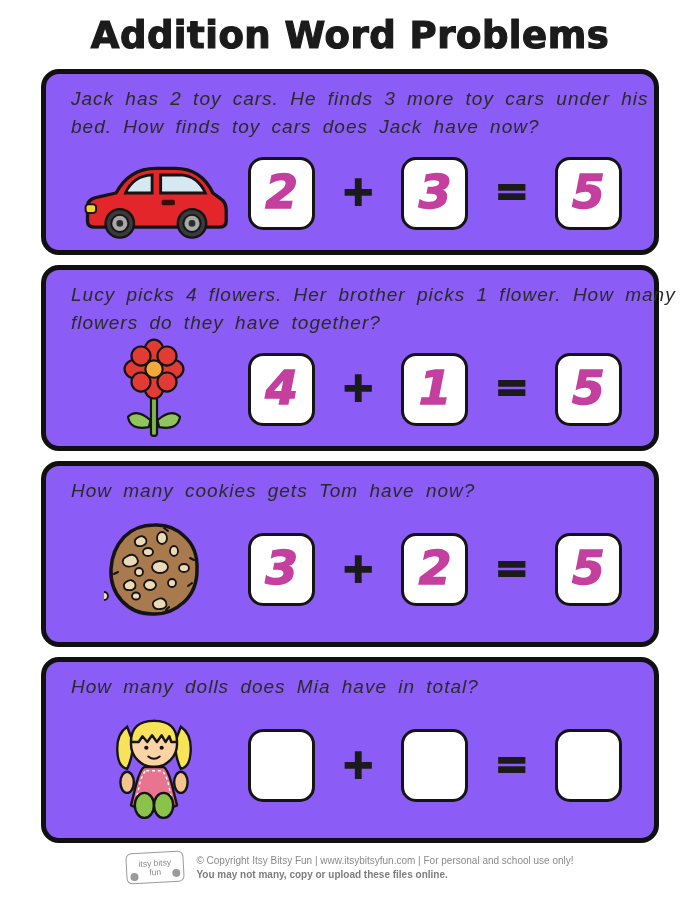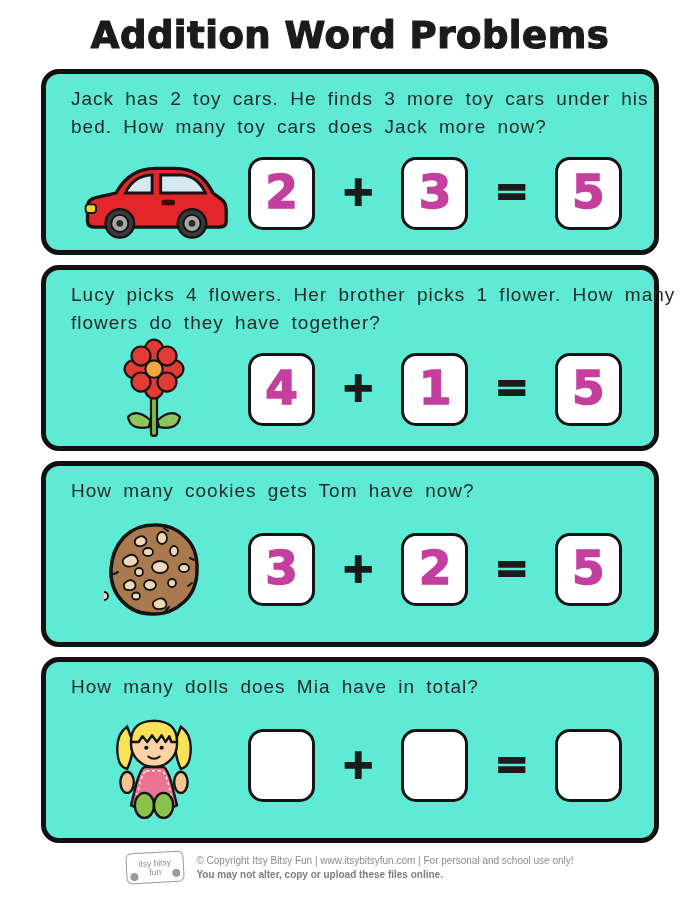--- a/index.html
+++ b/index.html
@@ -27,24 +27,25 @@
     margin: 12px auto 0;
     display: flex;
     flex-direction: column;
     gap: 10px;
   }
 
   .card {
     height: 186px;
     border: 5px solid #101010;
     border-radius: 18px;
-    background: #5eead4;
+    background: #8b5cf6;
     padding: 11px 18px 8px 25px;
     display: flex;
     flex-direction: column;
+    font-style: italic;
   }
 
   .problem-text {
     font-size: 19px;
     line-height: 28px;
     color: #2a2a2a;
     letter-spacing: 1px;
     word-spacing: 5px;
     white-space: nowrap;
   }
@@ -143,21 +144,21 @@
 <body>
 
 <div class="page">
 
   <div class="title">Addition Word Problems</div>
 
   <div class="cards">
 
     <div class="card">
       <div class="problem-text">Jack has 2 toy cars. He finds 3 more toy cars under his</div>
-      <div class="problem-text">bed. How many toy cars does Jack more now?</div>
+      <div class="problem-text">bed. How finds toy cars does Jack have now?</div>
       <div class="equation-row">
         <div class="illustration">
           <svg width="152" height="92" viewBox="0 0 160 96">
             <path d="M10,78 L10,62 Q10,54 22,52 L40,48 Q54,22 82,22 L102,22 Q130,22 142,48 L150,54 Q156,58 156,66 L156,78 Q156,84 148,84 L18,84 Q10,84 10,78 Z" fill="#e3262a" stroke="#141414" stroke-width="3.5" stroke-linejoin="round"></path>
             <path d="M50,48 Q58,30 78,29 L78,48 Z" fill="#d6e8f2" stroke="#141414" stroke-width="3"></path>
             <path d="M87,29 L108,29 Q126,30 134,48 L87,48 Z" fill="#d6e8f2" stroke="#141414" stroke-width="3"></path>
             <rect x="88" y="55" width="14" height="6" rx="2" fill="#3a0d0d"></rect>
             <rect x="8" y="60" width="11" height="9" rx="3" fill="#f5d327" stroke="#141414" stroke-width="2"></rect>
             <circle cx="44" cy="80" r="15" fill="#3a3a3a" stroke="#141414" stroke-width="2.5"></circle>
             <circle cx="44" cy="80" r="9" fill="#a8a8a8" stroke="#141414" stroke-width="2"></circle>
@@ -286,17 +287,17 @@
 
   <div class="footer">
     <div class="footer-logo">
       <span>itsy bitsy</span>
       <span>fun</span>
       <span class="dot dl"></span>
       <span class="dot dr"></span>
     </div>
     <div class="footer-text">
       <div class="l1">© Copyright Itsy Bitsy Fun | www.itsybitsyfun.com | For personal and school use only!</div>
-      <div class="l2">You may not alter, copy or upload these files online.</div>
+      <div class="l2">You may not many, copy or upload these files online.</div>
     </div>
   </div>
 
 </div>
 
 </body></html>

